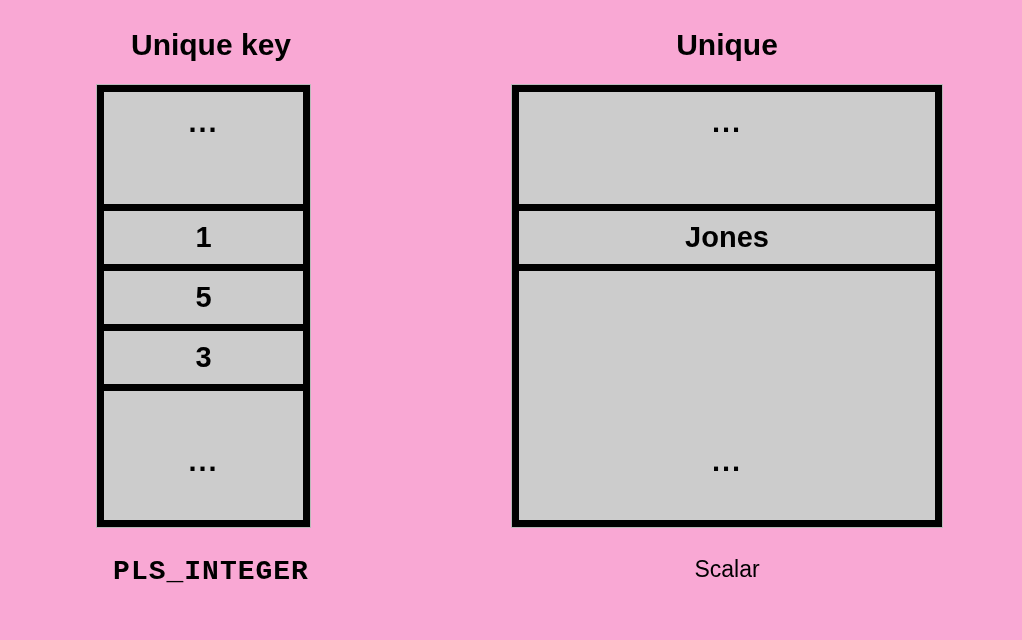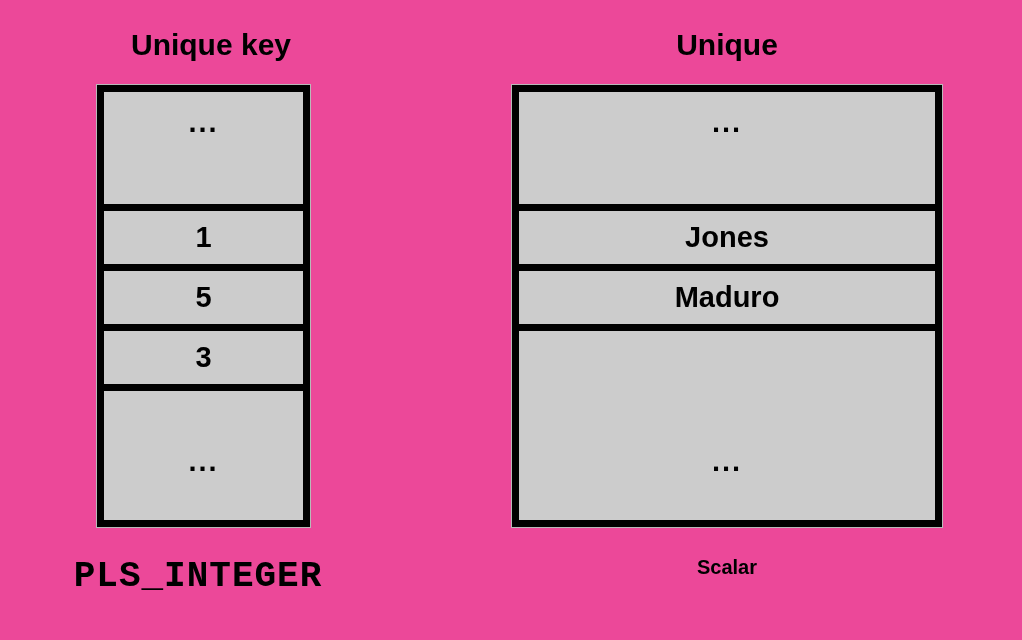--- a/index.html
+++ b/index.html
@@ -14,21 +14,21 @@
     position: relative;
     overflow: hidden;
     font-family: "Liberation Sans", sans-serif;
   }
 
   #canvas {
     position: absolute;
     left: 0; top: 0;
     width: 1022px;
     height: 640px;
-    background: #ec4899;
+    background: #f9a8d4;
   }
 
   
   .col-header {
     position: absolute;
     font-family: "Liberation Sans", sans-serif;
     font-weight: bold;
     font-size: 30px;
     color: #000000;
     text-align: center;
@@ -106,35 +106,35 @@
   }
 
   
   .type-label {
     position: absolute;
     color: #000000;
     white-space: nowrap;
     text-align: center;
   }
   #label-pls-integer {
-    left: 48px;
+    left: 61px;
     top: 556px;
     width: 300px;
     font-family: "Liberation Mono", "DejaVu Sans Mono", monospace;
     font-weight: bold;
-    font-size: 36px;
+    font-size: 28px;
     letter-spacing: 1px;
   }
   #label-scalar {
     left: 527px;
     top: 556px;
     width: 400px;
     font-family: "Liberation Sans", sans-serif;
-    font-weight: bold;
-    font-size: 20px;
+    font-weight: normal;
+    font-size: 23px;
   }
 </style>
 </head>
 <body>
 
 <div id="canvas">
 
   <div class="col-header" id="header-unique-key">Unique key</div>
 
   <div class="table-frame" id="table-unique-key">
@@ -170,23 +170,20 @@
 
       <div class="cell ellipsis-top">
         <span class="ellipsis-glyph">...</span>
       </div>
 
 
       <div class="cell data">
         <span>Jones</span>
       </div>
 
-      <div class="cell data">
-        <span>Maduro</span>
-      </div>
 
       <div class="cell ellipsis-bottom">
         <span class="ellipsis-glyph">...</span>
       </div>
 
     </div>
   </div>
 
   <div class="type-label" id="label-pls-integer">PLS_INTEGER</div>
 

